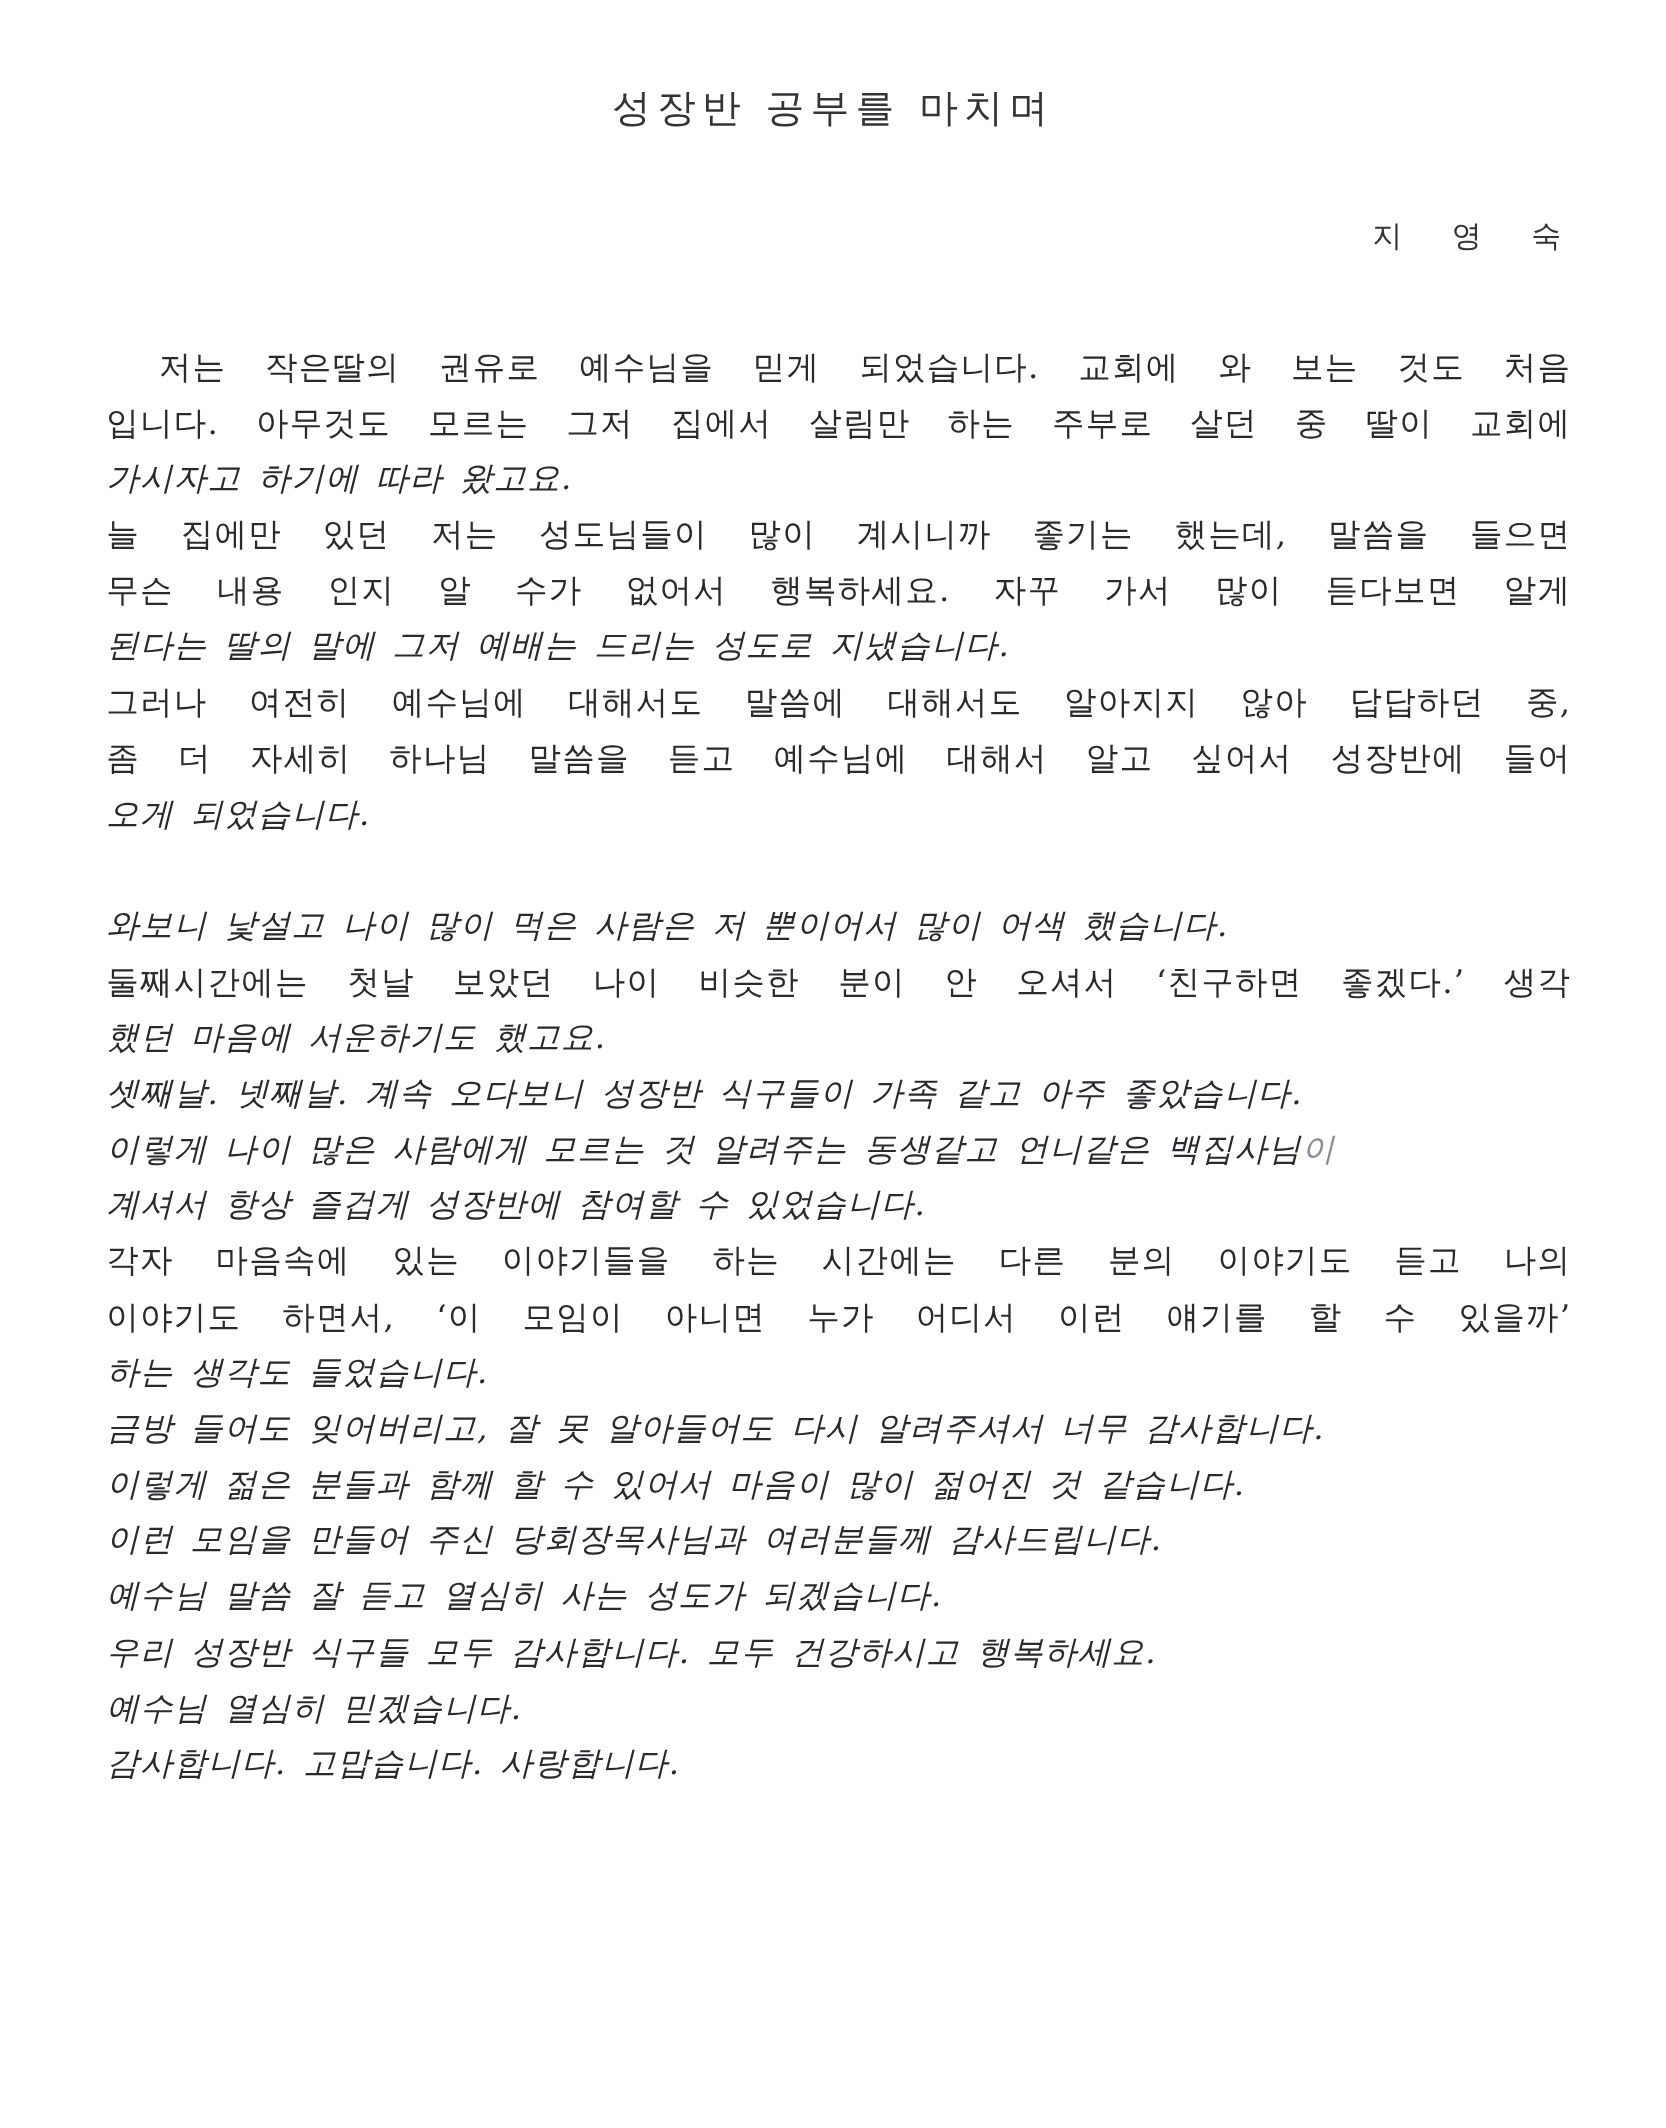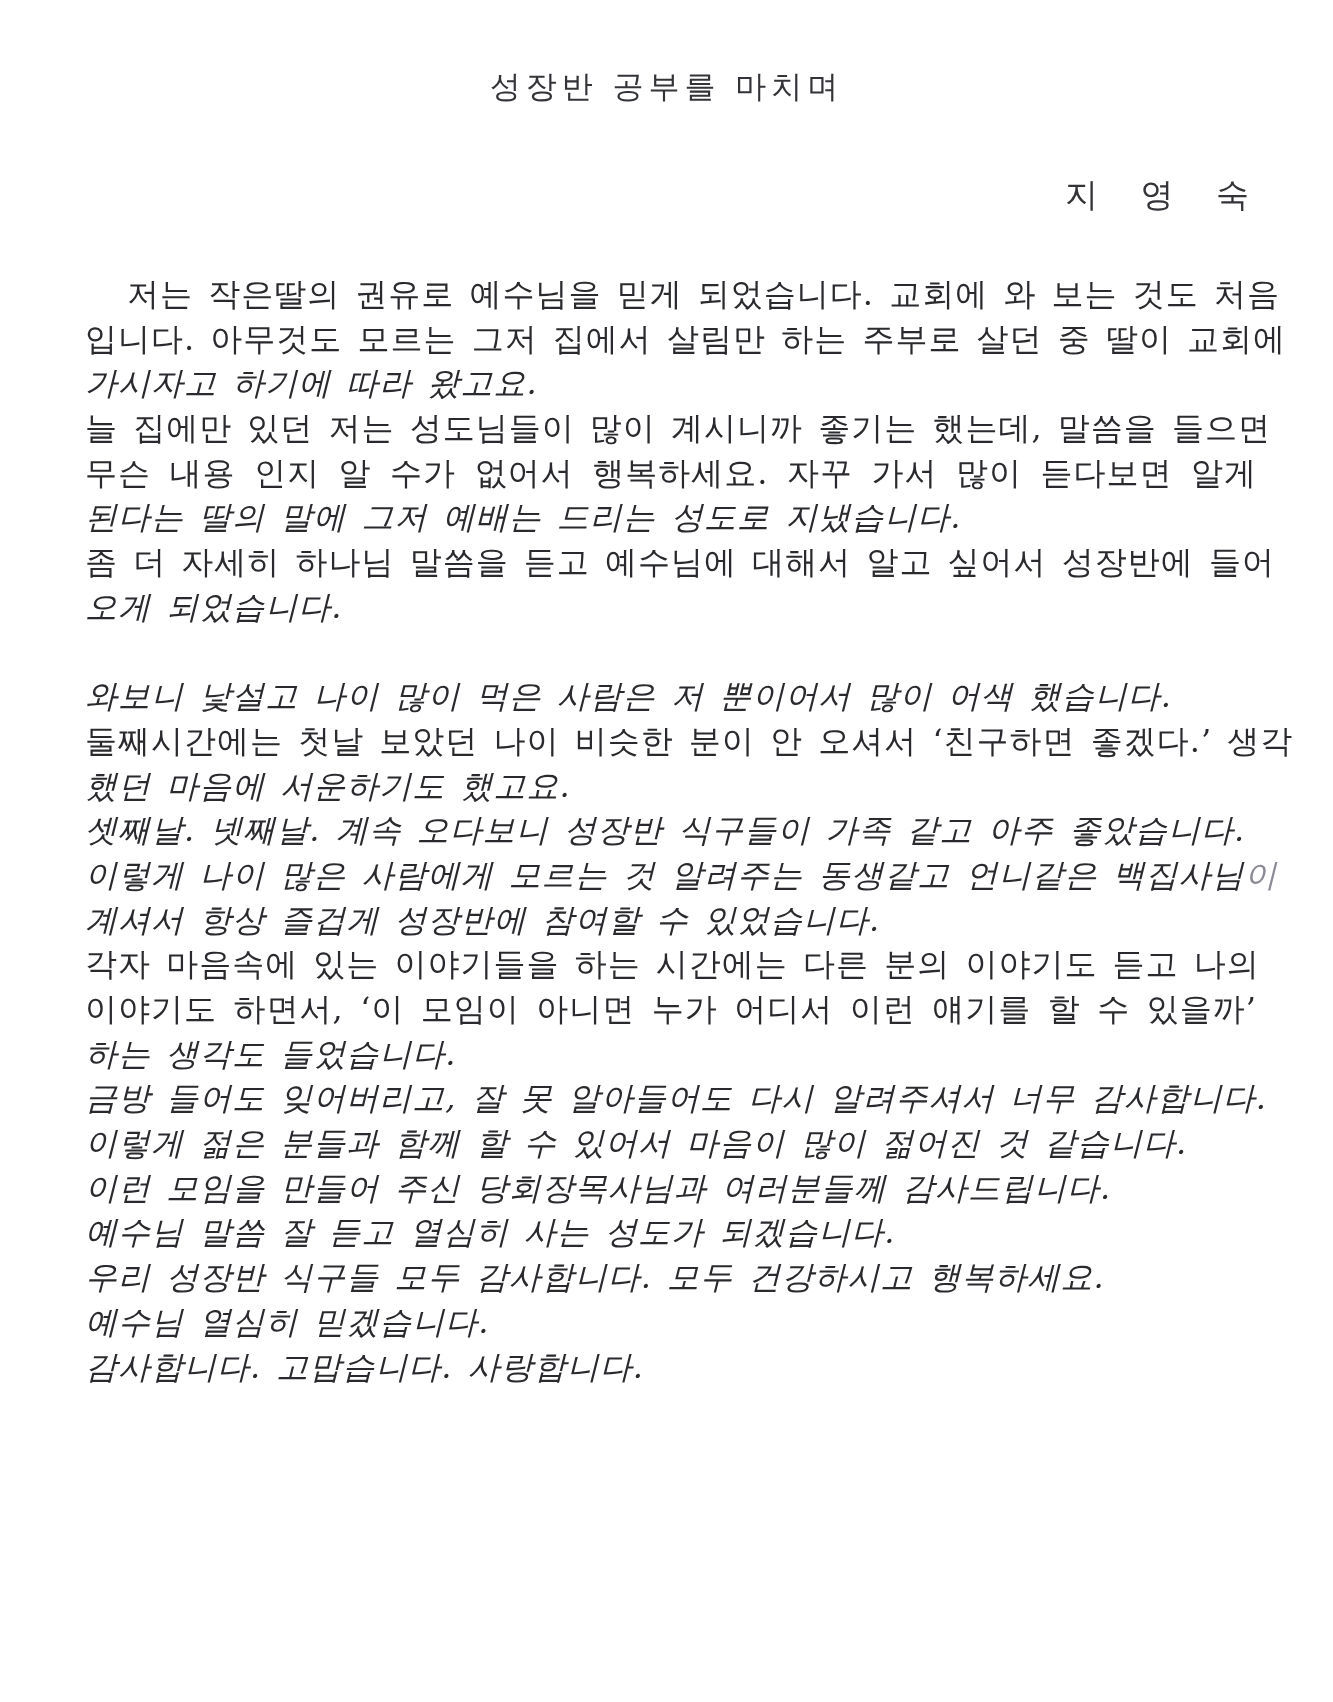--- a/index.html
+++ b/index.html
@@ -8,27 +8,27 @@
     font-family: "DejaVu Serif", "Liberation Serif", serif;
     color: #2a2a2e;
   }
   .page { position: absolute; left: 0; top: 0; width: 1333px; height: 1702px; padding-left: 12px; }
   .title {
     position: absolute; top: 66px; left: 0; width: 1333px; text-align: center;
     font-size: 31px; letter-spacing: 5px; color: #333338;
   }
   .author {
     position: absolute; top: 173px; right: 80px;
-    font-size: 33px; letter-spacing: 16px; color: #333338;
+    font-size: 24px; letter-spacing: 16px; color: #333338;
   }
   .body {
     position: absolute; top: 272px; left: 85px; width: 1172px;
   }
   .line {
-    height: 44.7px; line-height: 44.7px; font-size: 32px;
+    height: 44.7px; line-height: 44.7px; font-size: 26px;
     white-space: nowrap; text-align: justify; text-align-last: justify;
     letter-spacing: 1px; word-spacing: 4px;
   }
   .line.last { text-align-last: left; font-style: italic; }
   .line.indent { padding-left: 42px; }
   .gap { height: 44.7px; }
   .faint { color: #8a8a95; }
 </style>
 </head>
 <body>
@@ -39,20 +39,21 @@
 
   <div class="body">
 
     <div>
       <div class="line indent">저는 작은딸의 권유로 예수님을 믿게 되었습니다. 교회에 와 보는 것도 처음</div>
       <div class="line">입니다. 아무것도 모르는 그저 집에서 살림만 하는 주부로 살던 중 딸이 교회에</div>
       <div class="line last">가시자고 하기에 따라 왔고요.</div>
       <div class="line">늘 집에만 있던 저는 성도님들이 많이 계시니까 좋기는 했는데, 말씀을 들으면</div>
       <div class="line">무슨 내용 인지 알 수가 없어서 행복하세요. 자꾸 가서 많이 듣다보면 알게</div>
       <div class="line last">된다는 딸의  말에 그저 예배는 드리는 성도로 지냈습니다.</div>
+      <div class="line">그러나 여전히 예수님에 대해서도 말씀에 대해서도 알아지지 않아 답답하던 중,</div>
       <div class="line">좀 더 자세히 하나님 말씀을 듣고 예수님에 대해서 알고 싶어서 성장반에 들어</div>
       <div class="line last">오게 되었습니다.</div>
     </div>
 
     <div class="gap"></div>
 
     <div>
       <div class="line last">와보니 낯설고 나이 많이 먹은 사람은 저 뿐이어서 많이 어색 했습니다.</div>
       <div class="line">둘째시간에는 첫날 보았던 나이 비슷한 분이 안 오셔서 ‘친구하면 좋겠다.’ 생각</div>
       <div class="line last">했던 마음에 서운하기도 했고요.</div>

